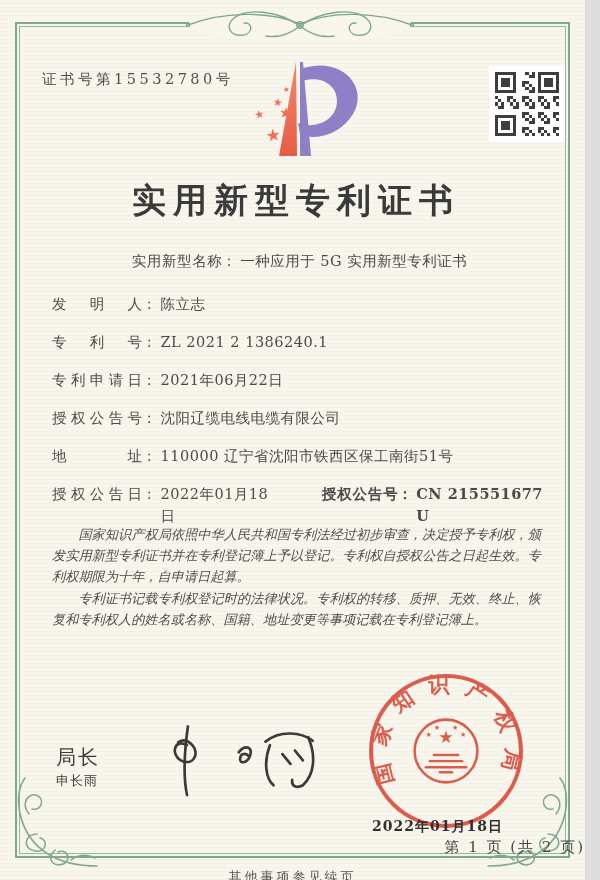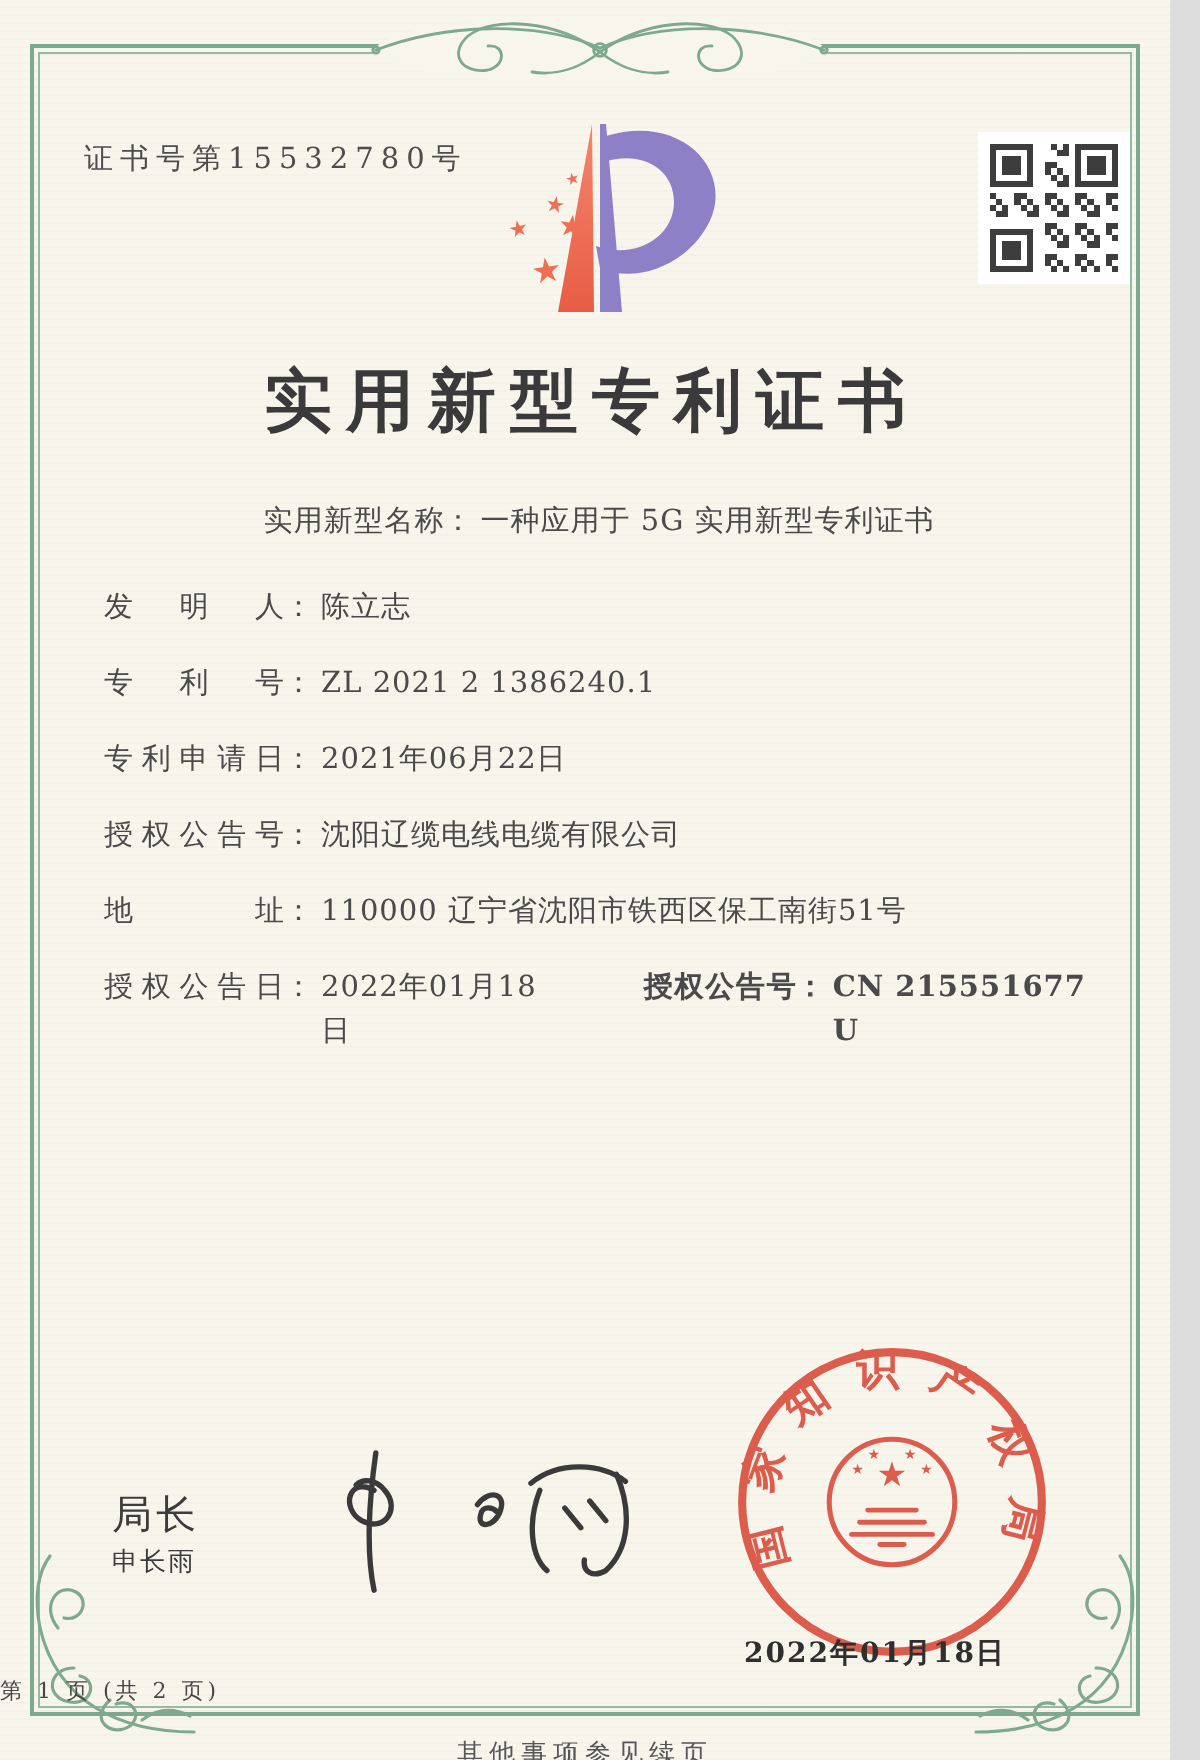--- a/index.html
+++ b/index.html
@@ -26,22 +26,22 @@
   .grant-pair2{margin-left:46px;display:flex;align-items:flex-start;font-weight:bold;}
   .grant-pair2 .f-label{width:76px;}
   .paras{position:absolute;left:52px;right:44px;top:524px;font-size:13.2px;line-height:21.2px;
          font-style:italic;color:#4c4c4c;text-align:justify;}
   .paras p{margin:0;text-indent:2em;}
   .official-title{position:absolute;left:56px;top:744px;font-size:20px;color:#3c3c3c;letter-spacing:2px;}
   .official-name{position:absolute;left:56px;top:772px;font-size:13px;color:#3c3c3c;letter-spacing:1px;}
   .signature{position:absolute;left:158px;top:722px;width:165px;height:82px;}
   .seal{position:absolute;left:365px;top:670px;width:162px;height:162px;opacity:0.9;}
   .seal-date{position:absolute;left:372px;top:818px;font-size:14px;font-weight:600;color:#2f2f2f;letter-spacing:1px;}
-  .footer-page{position:absolute;left:0;right:0;top:838px;text-align:left;font-size:11px;
-               letter-spacing:2px;color:#474747;}
+  .footer-page{position:absolute;left:0;right:0;top:838px;text-align:right;font-size:15px;
+               letter-spacing:2px;color:#474747;padding-left:35px;}
   .footer-cut{position:absolute;left:0;right:0;top:868px;text-align:center;font-size:13px;
               letter-spacing:3px;color:#565656;}
   .flourish{position:absolute;left:150px;top:4px;width:300px;height:42px;}
   .corner{position:absolute;width:95px;height:100px;}
   .corner-bl{left:7px;top:772px;}
   .corner-br{right:7px;top:772px;transform:scaleX(-1);}
 </style>
 </head>
 <body>
 
@@ -240,20 +240,24 @@
         <span class="f-colon">：</span>
       <span class="f-value">2022年01月18日</span>
       <span class="grant-pair2">
         <span class="f-label">授权公告号</span>
           <span class="f-colon">：</span>
         <span class="f-value">CN 215551677 U</span>
       </span>
     </div>
   </div>
 
+  <div class="paras">
+    <p>国家知识产权局依照中华人民共和国专利法经过初步审查，决定授予专利权，颁发实用新型专利证书并在专利登记簿上予以登记。专利权自授权公告之日起生效。专利权期限为十年，自申请日起算。</p>
+    <p>专利证书记载专利权登记时的法律状况。专利权的转移、质押、无效、终止、恢复和专利权人的姓名或名称、国籍、地址变更等事项记载在专利登记簿上。</p>
+  </div>
 
   <div class="official-title">局长</div>
   <div class="official-name">申长雨</div>
 
   <svg class="signature" viewBox="0 0 180 92">
     <g fill="none" stroke="#3a3a3a" stroke-width="3" stroke-linecap="round">
       <path d="M30,26 C16,18 11,36 23,43 C36,50 45,36 36,26 C31,20 24,19 20,23"></path>
       <path d="M31,5 C28,26 25,58 30,82"></path>
       <path d="M88,34 C95,25 104,28 101,37 C98,47 87,48 90,39 C91,35 96,35 99,38"></path>
       <path d="M118,22 C134,9 158,11 171,21"></path>

